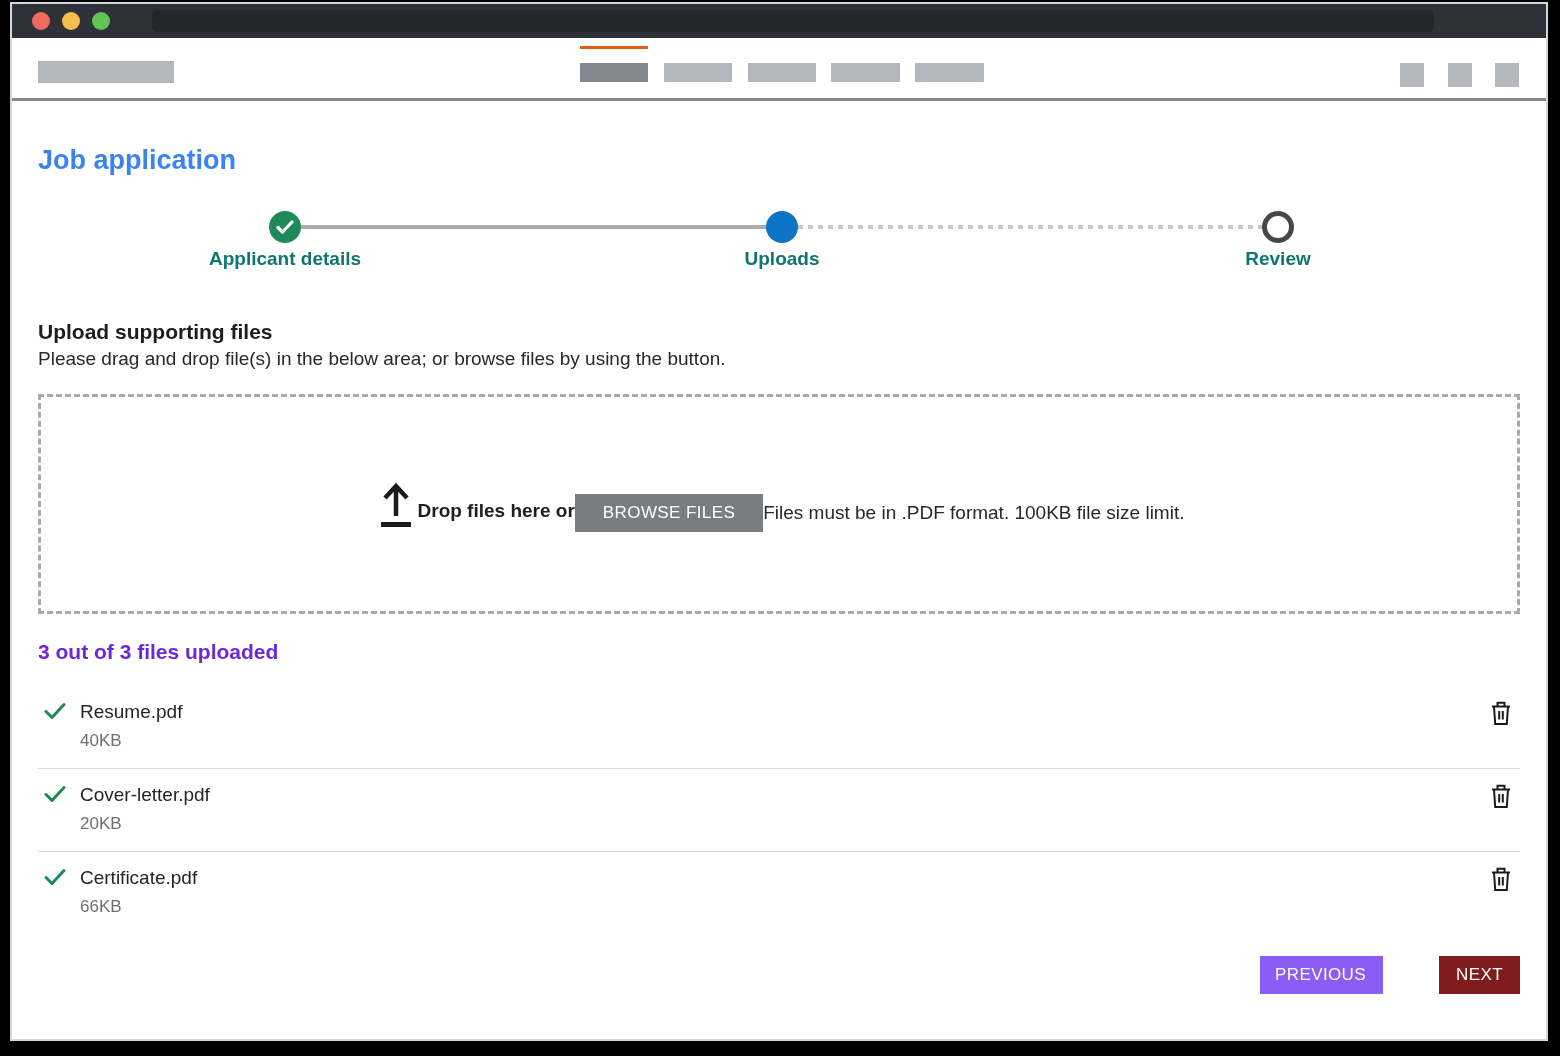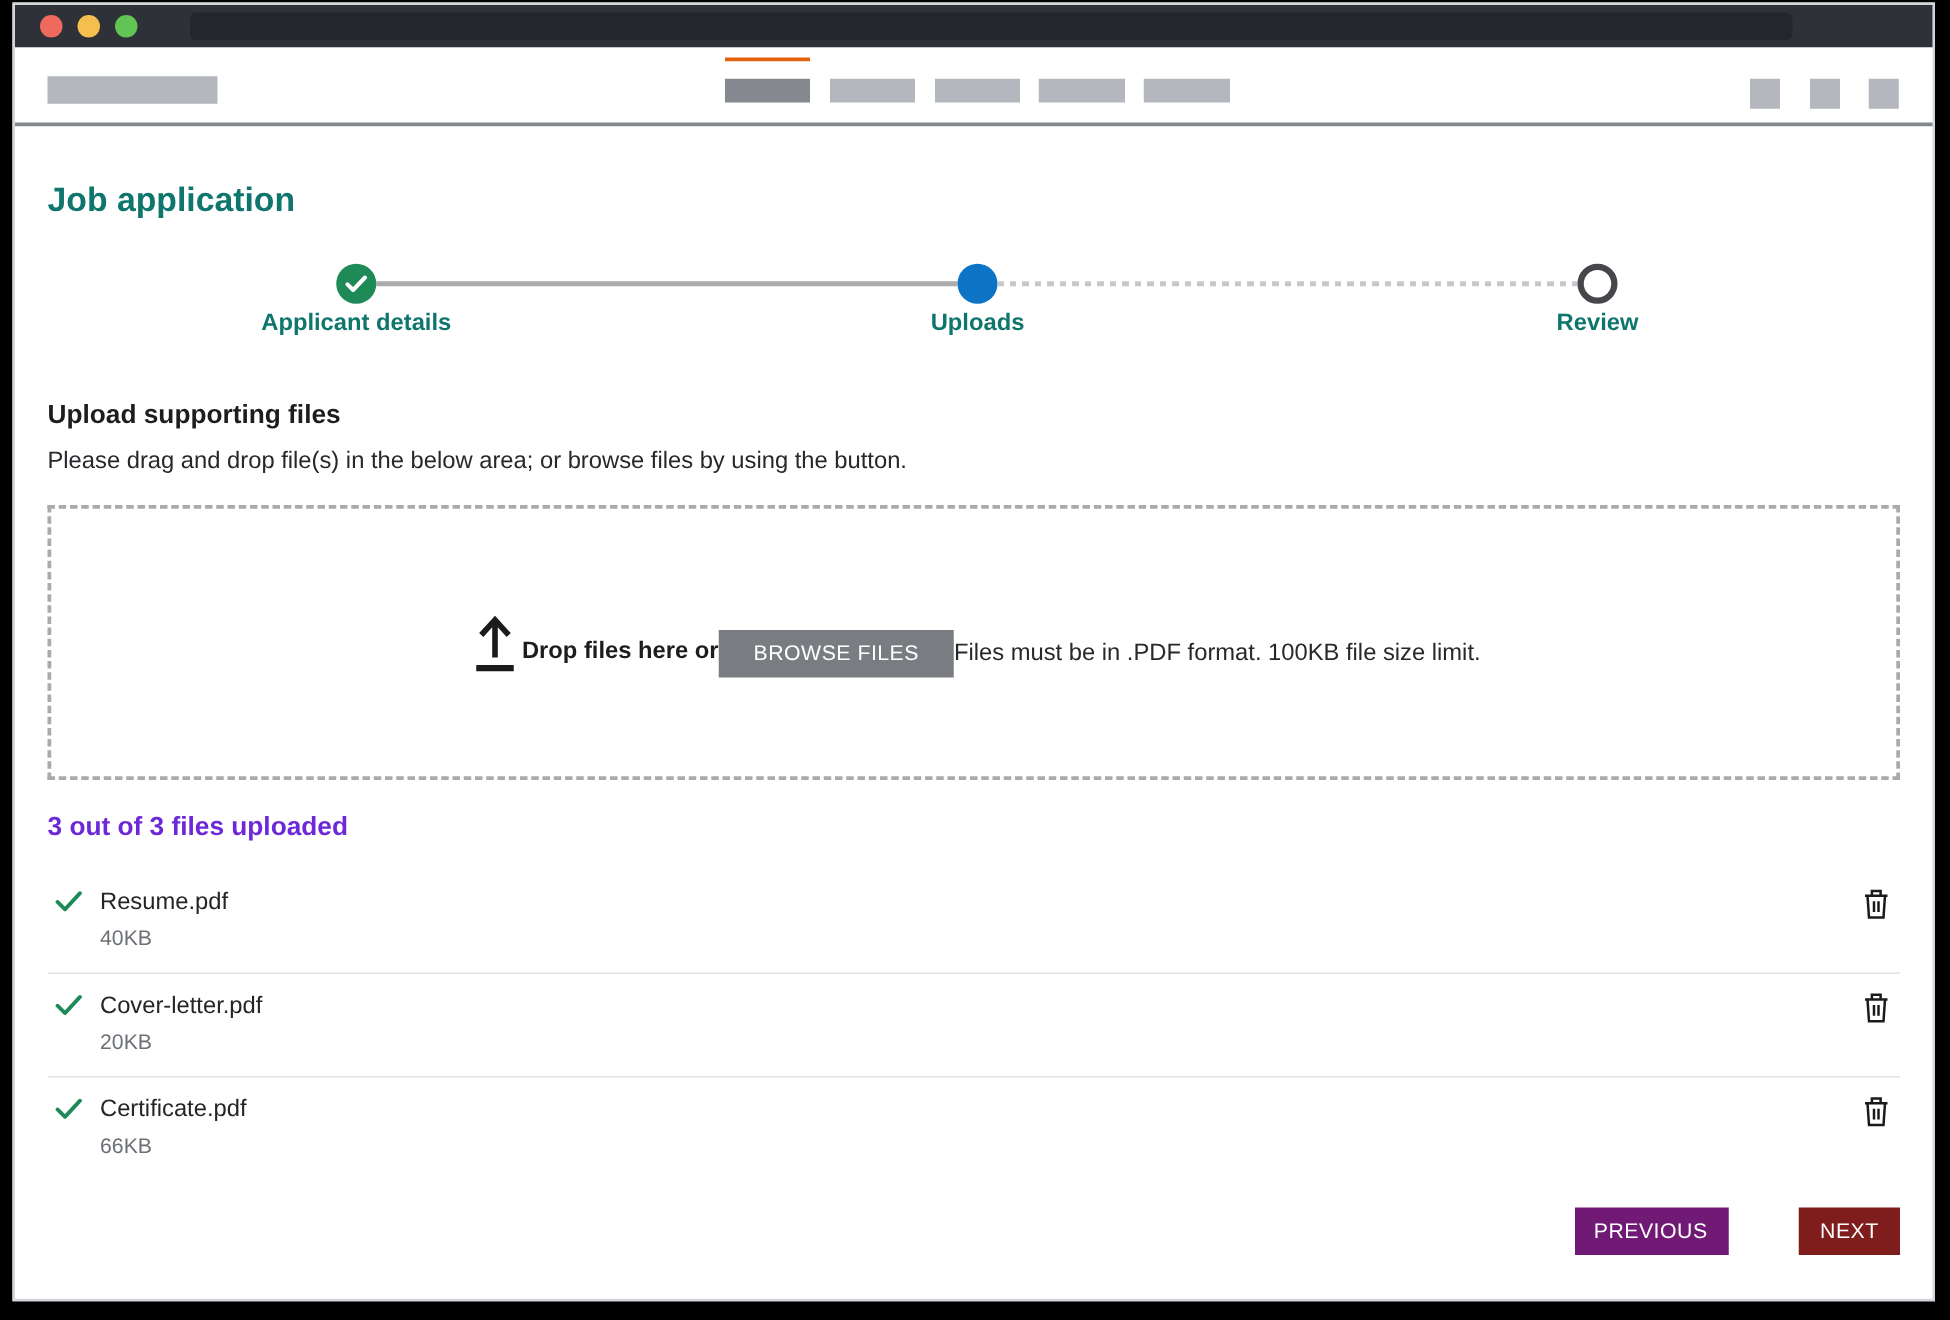--- a/index.html
+++ b/index.html
@@ -26,38 +26,38 @@
   .ph{position:absolute;background:#b4b7bd;}
   .logo-ph{top:23px;left:26px;width:136px;height:22px;}
   .nav-item{top:25px;height:19px;width:68px;}
   .nav-item.active{background:#85888f;}
   .nav-active-bar{position:absolute;top:8px;left:568px;width:68px;height:3px;background:#e2610e;}
   .ni1{left:568px;} .ni2{left:652px;} .ni3{left:736px;} .ni4{left:819px;width:69px;} .ni5{left:903px;width:69px;}
   .nav-sq{top:25px;width:24px;height:24px;}
   .sq1{left:1388px;} .sq2{left:1436px;} .sq3{left:1483px;}
   
   .main{padding:0 26px;}
-  h1.page-title{margin:44px 0 0;font-size:27px;line-height:30px;font-weight:bold;color:#0f766e;}
+  h1.page-title{margin:44px 0 0;font-size:27px;line-height:30px;font-weight:bold;color:#3b82f6;}
   
   .stepper{position:relative;height:100px;margin-top:0;}
   .conn{position:absolute;top:50px;height:4px;}
   .conn.solid{left:263px;width:465px;background:#a9abad;}
   .conn.dotted{left:760px;width:464px;background:repeating-linear-gradient(90deg,#c7c8ca 0 5px,transparent 5px 10px);}
   .step-circle{position:absolute;top:36px;width:32px;height:32px;border-radius:50%;box-sizing:border-box;}
   .step-complete{left:231px;background:#1d8a57;display:flex;align-items:center;justify-content:center;}
   .step-current{left:728px;background:#0d73c5;}
   .step-upcoming{left:1224px;background:#fff;border:5px solid #45474b;}
   .step-label{
     position:absolute;top:73px;transform:translateX(-50%);
     font-size:19px;font-weight:bold;color:#0f766e;white-space:nowrap;
   }
   .sl1{left:247px;} .sl2{left:744px;} .sl3{left:1240px;}
   
   h2.section-heading{margin:45px 0 0;font-size:21px;line-height:24px;font-weight:bold;color:#1b1d1f;}
-  p.section-desc{margin:13px 0 0;font-size:19px;line-height:24px;color:#26282b;}
+  p.section-desc{margin:3px 0 0;font-size:19px;line-height:24px;color:#26282b;}
   .dropzone{
     margin-top:23px;height:214px;border:3px dashed #a8aaac;box-sizing:content-box;
     display:flex;flex-direction:row;align-items:center;justify-content:center;
   }
   .upload-icon{display:block;}
   .drop-text{margin-top:14px;font-size:19px;font-weight:bold;color:#1b1d1f;}
   .browse-btn{
     margin-top:18px;background:#797d82;color:#fff;border:none;cursor:pointer;
     font-family:inherit;font-size:17px;letter-spacing:0.4px;padding:9px 28px;
   }
@@ -74,21 +74,21 @@
   .trash-btn{
     position:absolute;right:6px;top:14px;width:26px;height:26px;padding:0;
     background:transparent;border:none;cursor:pointer;display:flex;align-items:center;justify-content:center;
   }
   
   .footer-actions{margin-top:22px;display:flex;justify-content:flex-end;gap:10px;padding-bottom:30px;}
   .btn{
     height:38px;padding:0 17px;border:none;cursor:pointer;color:#fff;
     font-family:inherit;font-size:17px;letter-spacing:0.4px;
   }
-  .btn-previous{background:#701a75;padding-left:15px;}
+  .btn-previous{background:#8b5cf6;padding-left:15px;}
   .btn-next{background:#7f1d1d;margin-left:46px;}
 </style>
 </head>
 <body>
 
 <div class="window">
 
   <div class="titlebar">
     <span class="tl red"></span>
     <span class="tl yellow"></span>

